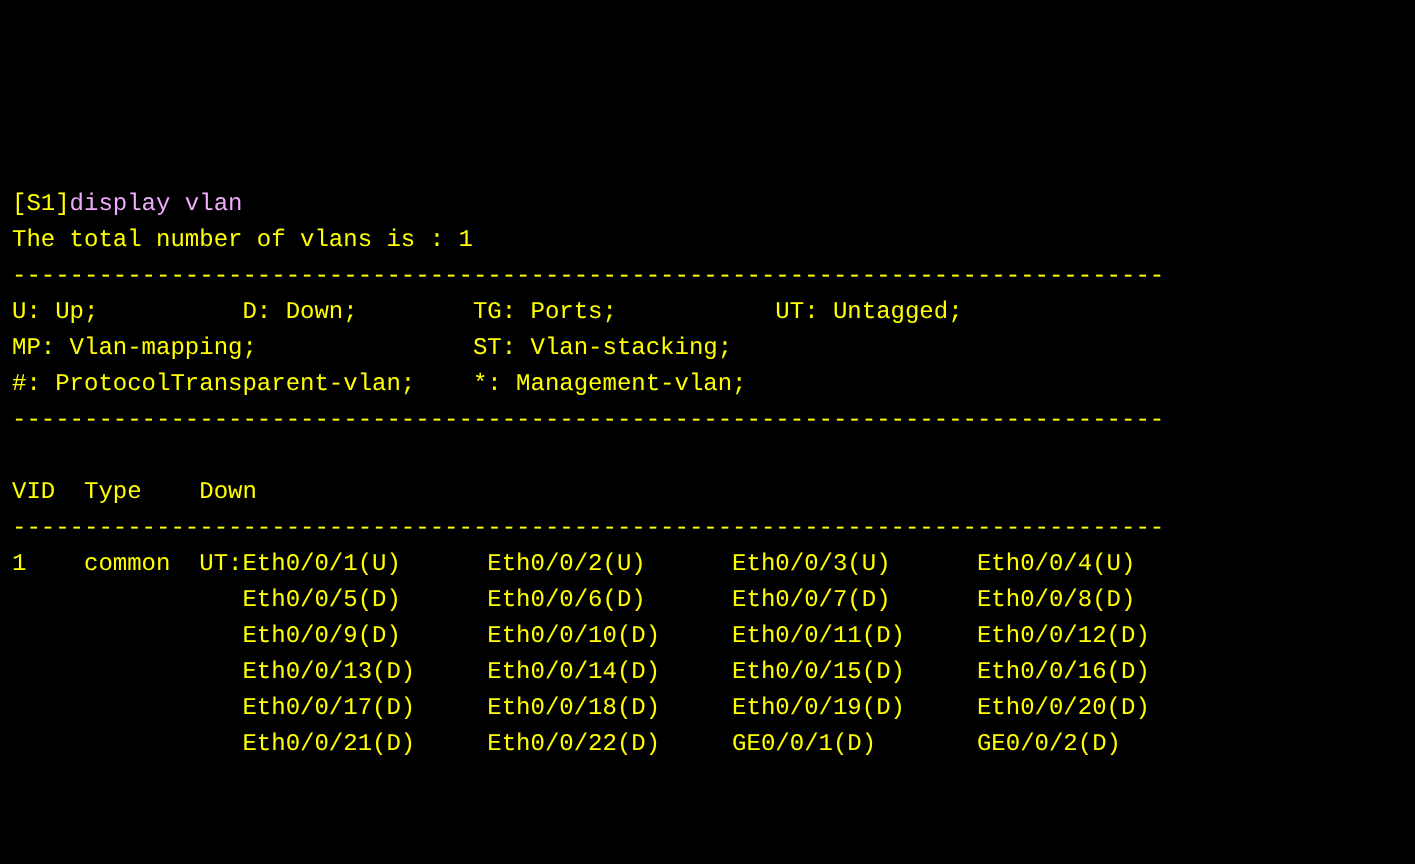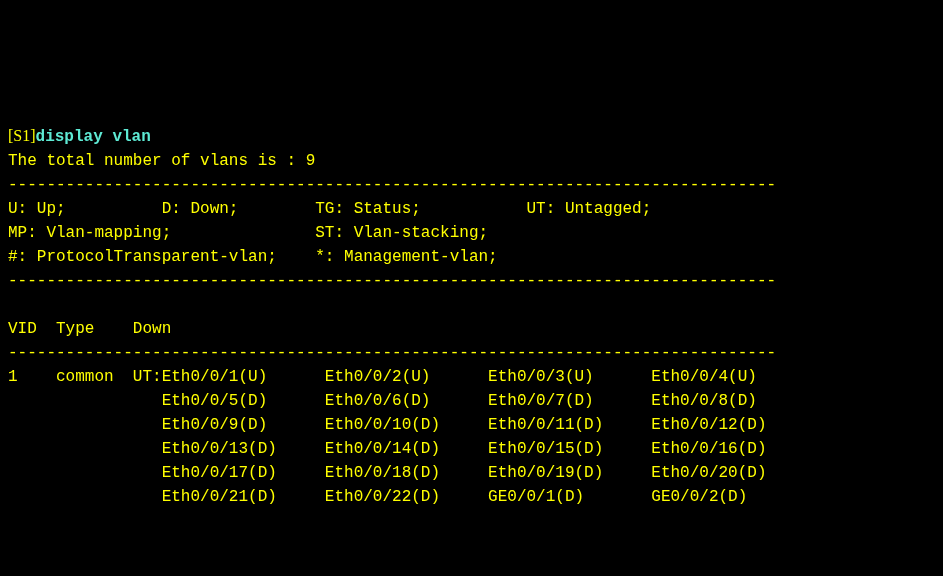--- a/index.html
+++ b/index.html
@@ -9,33 +9,33 @@
     font-family: "Courier New", Consolas, monospace;
     font-size: 16px;
     line-height: 1.5;
     padding: 4px 8px;
     width: 943px;
     height: 576px;
     overflow: hidden;
     white-space: pre;
   }
   .term { white-space: pre; }
-  .prompt-host { color: #ffff00; font-family: Liberation Serif, serif; }
-  .cmd { color: #5eead4; font-weight: bold; }
+  .prompt-host { color: #ffff00; }
+  .cmd { color: #f0abfc; }
 </style>
 </head>
 <body>
 
 
 
 <div class="term">
 <span class="prompt-host">[S1]</span><span class="cmd">display vlan</span>
-<span>The total number of vlans is : 9</span>
+<span>The total number of vlans is : 1</span>
 <span>--------------------------------------------------------------------------------</span>
-<span id="legend1">U: Up;          D: Down;        TG: Status;           UT: Untagged;</span>
+<span id="legend1">U: Up;          D: Down;        TG: Ports;           UT: Untagged;</span>
 <span id="legend2">MP: Vlan-mapping;               ST: Vlan-stacking;</span>
 <span id="legend3">#: ProtocolTransparent-vlan;    *: Management-vlan;</span>
 <span>--------------------------------------------------------------------------------</span>
 
 <span id="portsHeader">VID  Type    Down</span>
 <span>--------------------------------------------------------------------------------</span>
 <span id="portsTable">1    common  UT:Eth0/0/1(U)      Eth0/0/2(U)      Eth0/0/3(U)      Eth0/0/4(U)
                 Eth0/0/5(D)      Eth0/0/6(D)      Eth0/0/7(D)      Eth0/0/8(D)
                 Eth0/0/9(D)      Eth0/0/10(D)     Eth0/0/11(D)     Eth0/0/12(D)
                 Eth0/0/13(D)     Eth0/0/14(D)     Eth0/0/15(D)     Eth0/0/16(D)

